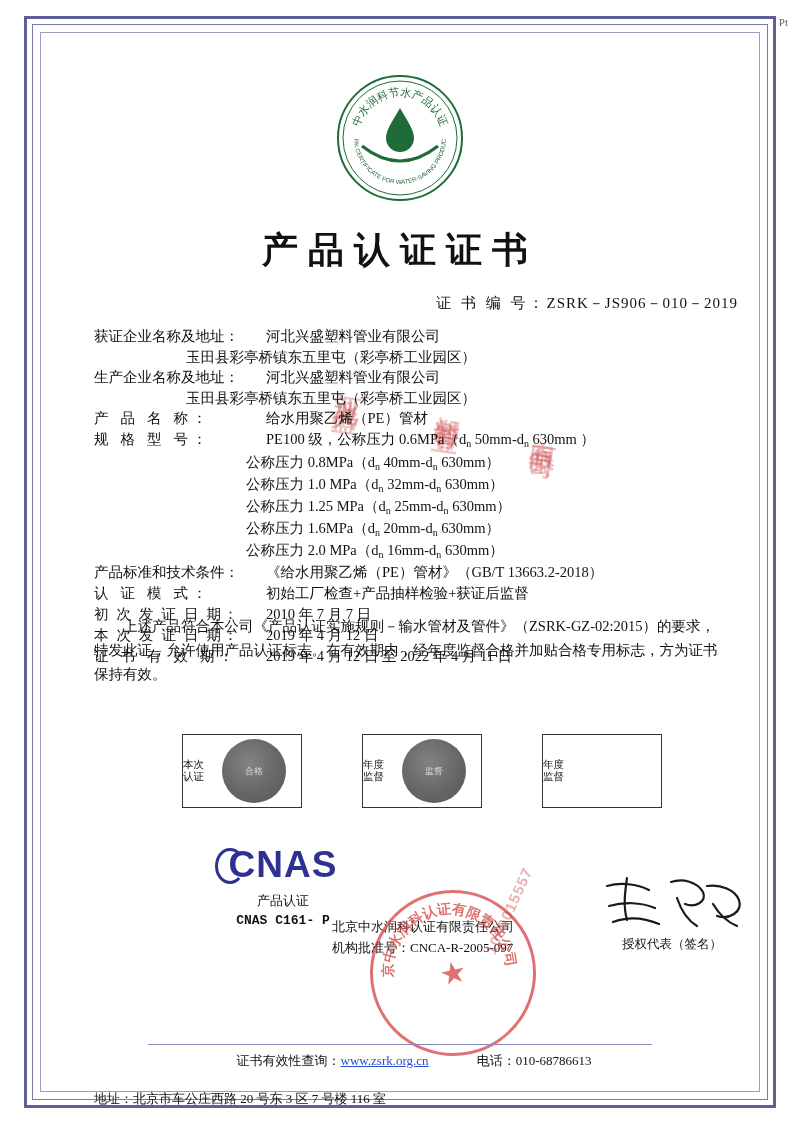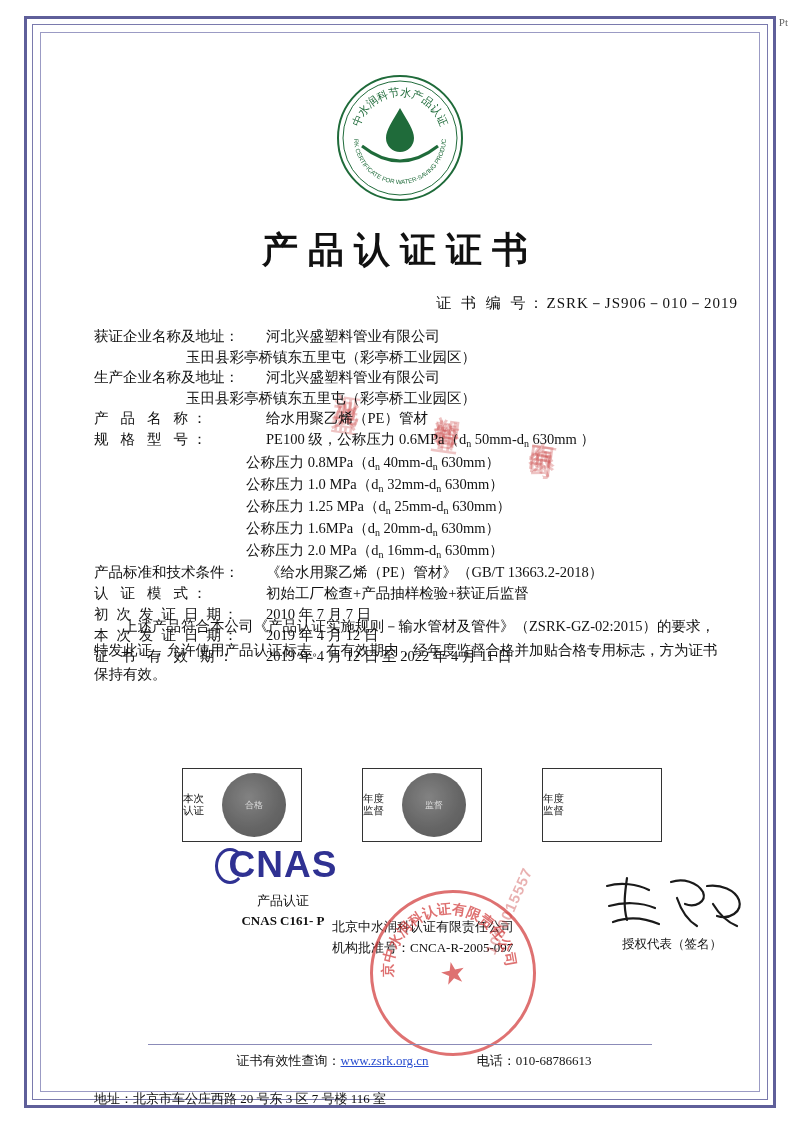--- a/index.html
+++ b/index.html
@@ -74,21 +74,21 @@
   sub{font-size:10px;vertical-align:baseline;position:relative;top:3px;}
   
   .para{
     position:absolute;left:42px;top:570px;width:640px;
     font-size:14.5px;line-height:24px;text-align:justify;
   }
   .para p{margin:0;}
   .para .ind{text-indent:2em;}
   
   .stamp-row{
-    position:absolute;left:130px;top:724px;width:564px;height:74px;
+    position:absolute;left:130px;top:690px;width:564px;height:74px;
   }
   .sbox{
     position:absolute;top:0;width:120px;height:74px;
     border:1px solid #333;box-sizing:border-box;display:flex;
   }
   .sbox.b1{left:0;}
   .sbox.b2{left:180px;}
   .sbox.b3{left:360px;}
   .sbox .vlabel{
     width:24px;flex:0 0 24px;font-size:10.5px;line-height:12px;
@@ -115,21 +115,21 @@
     font-family:"Liberation Sans",sans-serif;
     font-size:37px;font-weight:bold;color:#2f3192;letter-spacing:1px;
     position:relative;display:inline-block;
   }
   .cnas .logo:after{
     content:"";position:absolute;left:-14px;top:4px;width:24px;height:30px;
     border:3px solid #2f3192;border-radius:50%;
     border-right-color:transparent;
   }
   .cnas .c1{font-size:13px;margin-top:6px;}
-  .cnas .c2{font-family:Liberation Serif, serif;font-size:13px;font-weight:bold;margin-top:3px;}
+  .cnas .c2{font-family:Liberation Mono, monospace;font-size:13px;font-weight:bold;margin-top:3px;}
   
   .org{
     position:absolute;left:280px;top:872px;width:230px;
     font-size:13px;line-height:21px;
   }
   
   .red-seal{
     position:absolute;left:318px;top:846px;width:160px;height:160px;
     border-radius:50%;border:3px solid #d23b3b;opacity:.72;
     transform:rotate(-12deg);

